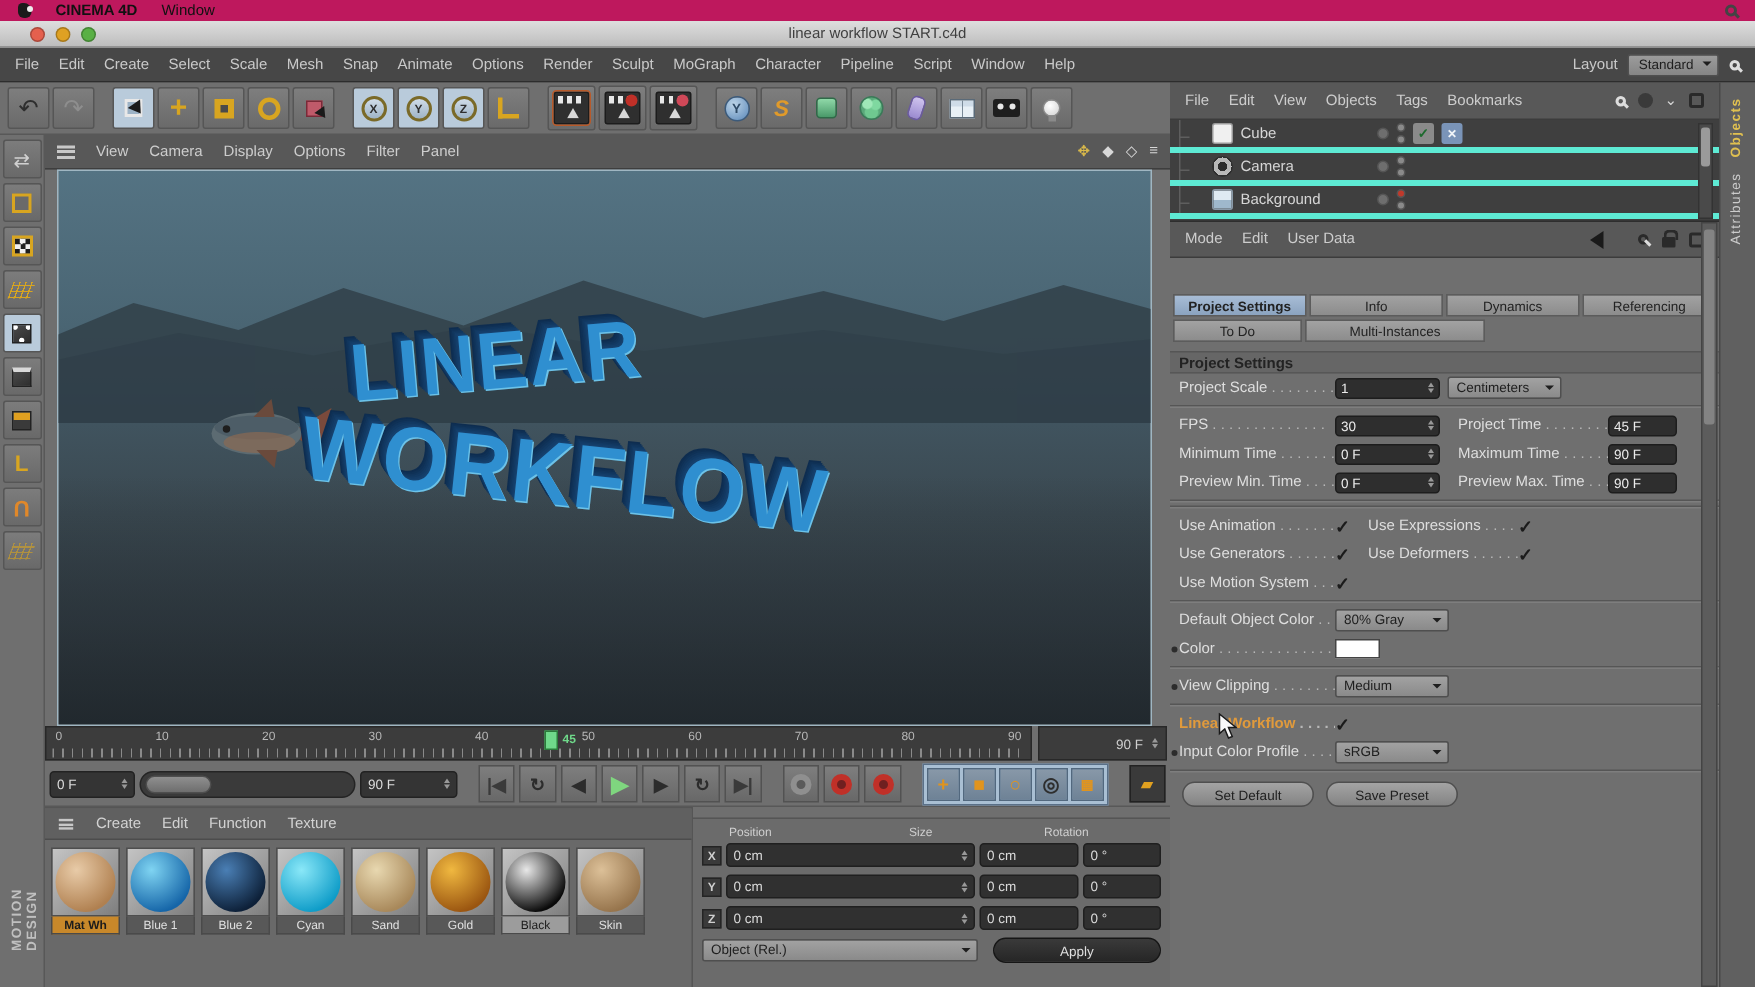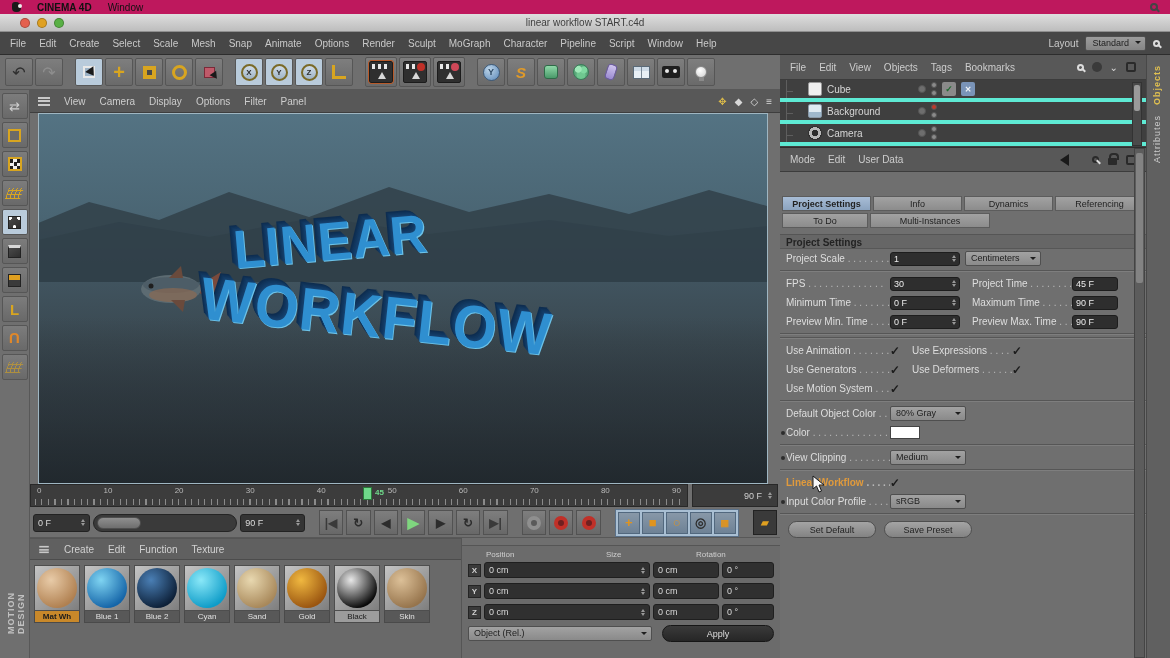--- a/index.html
+++ b/index.html
@@ -595,34 +595,34 @@
       <span class="oname" data-interactable="true">Cube</span>
       <span class="laydot" data-interactable="true"></span>
       <span class="visdots" data-interactable="true">
           <span class="vd"></span>
           <span class="vd"></span>
         </span>
       <span class="tag chk" data-interactable="true">✓</span>
       <span class="tag xp" data-interactable="true">✕</span>
     </div>
     <div class="orow" data-interactable="true">
+      <span class="oicon oi-camera" data-interactable="false"></span>
+      <span class="oname" data-interactable="true">Camera</span>
+      <span class="laydot" data-interactable="true"></span>
+      <span class="visdots" data-interactable="true">
+          <span class="vd"></span>
+          <span class="vd"></span>
+        </span>
+    </div>
+    <div class="orow" data-interactable="true">
       <span class="oicon oi-env" data-interactable="false"></span>
       <span class="oname" data-interactable="true">Background</span>
       <span class="laydot" data-interactable="true"></span>
       <span class="visdots" data-interactable="true">
           <span class="vd red"></span>
-          <span class="vd"></span>
-        </span>
-    </div>
-    <div class="orow" data-interactable="true">
-      <span class="oicon oi-camera" data-interactable="false"></span>
-      <span class="oname" data-interactable="true">Camera</span>
-      <span class="laydot" data-interactable="true"></span>
-      <span class="visdots" data-interactable="true">
-          <span class="vd"></span>
           <span class="vd"></span>
         </span>
     </div>
   </div>
   <div class="omscroll" data-interactable="true">
       <span class="thumb"></span>
     </div>
 
   <div class="ammenu" data-interactable="false">
     <span data-interactable="true">Mode</span>

